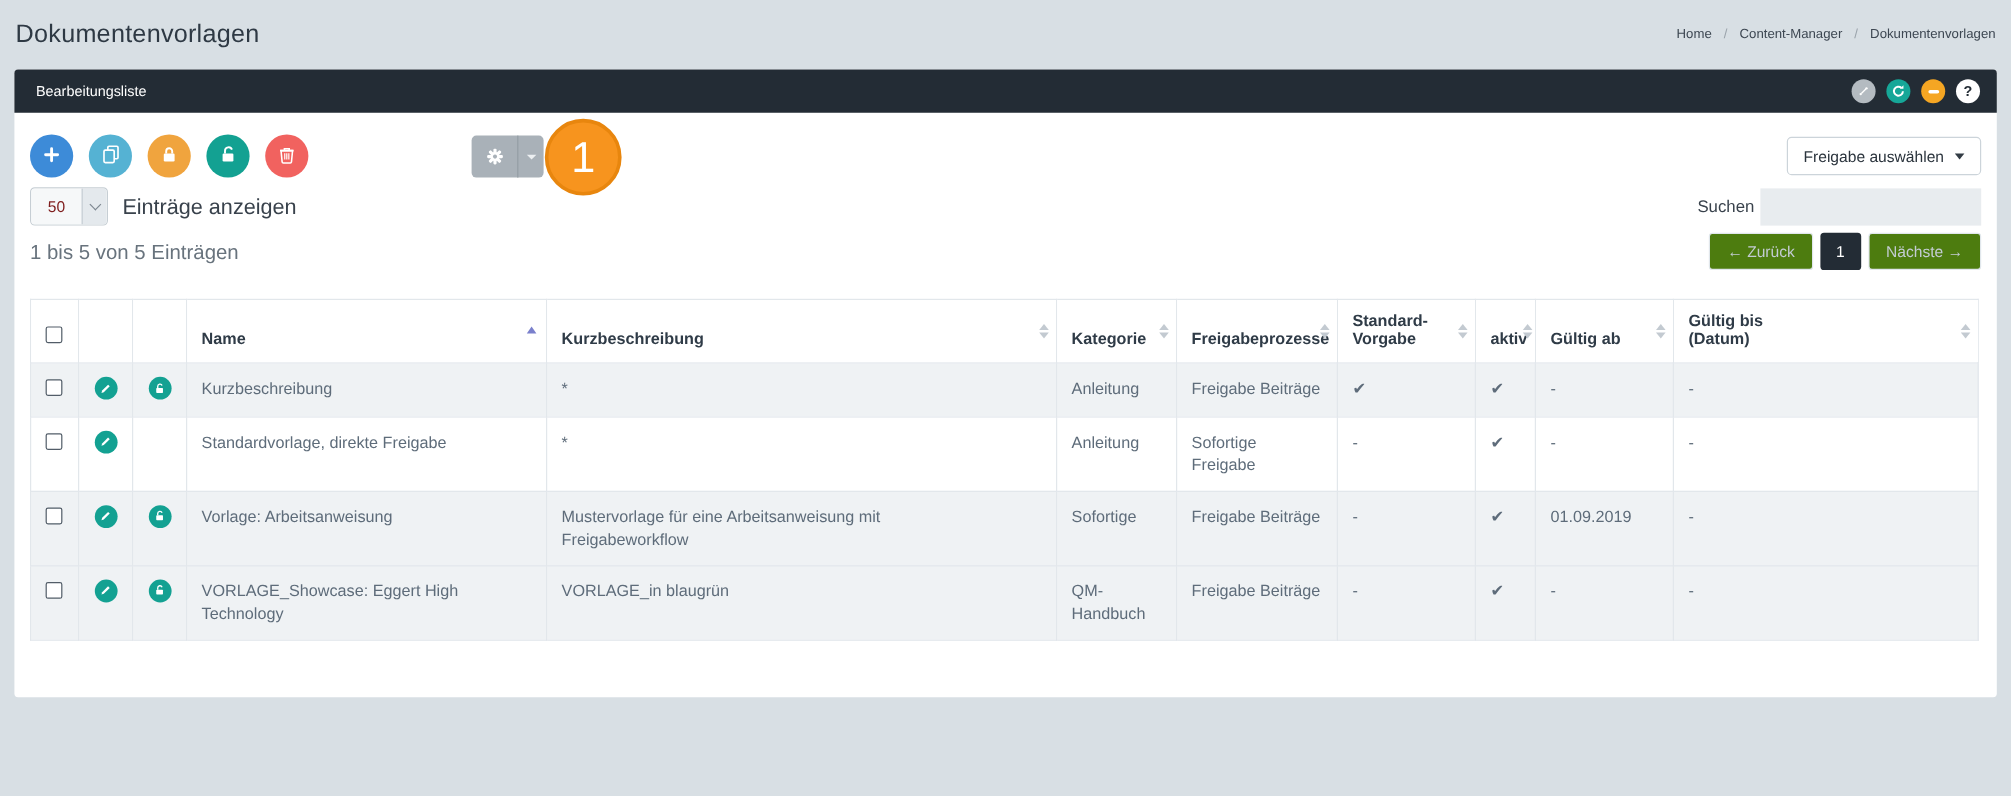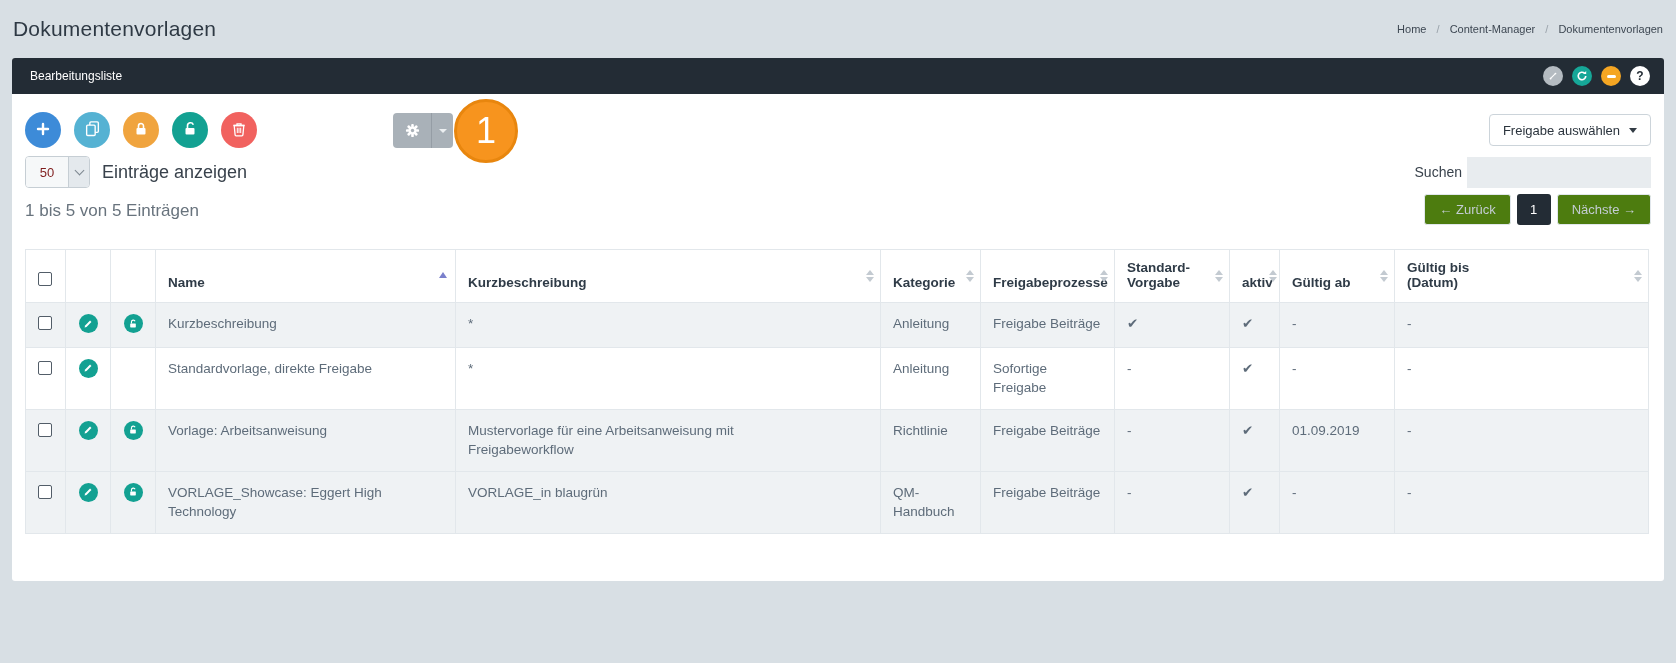--- a/index.html
+++ b/index.html
@@ -318,21 +318,21 @@
                 </svg>
               </span></td>
           <td class="cell-icon"><span class="ricon">
                 <svg width="10" height="10" viewBox="0 0 16 16">
                   <path d="M5.5 7V4.8a3 3 0 0 1 5.8-1.1" fill="none" stroke="#fff" stroke-width="1.8"></path>
                   <rect x="3.5" y="7" width="9" height="6.5" rx="1" fill="#fff"></rect>
                 </svg>
               </span></td>
           <td>Vorlage: Arbeitsanweisung</td>
           <td><span class="wrap-kurz">Mustervorlage für eine Arbeitsanweisung mit Freigabeworkflow</span></td>
-          <td>Richtlinie</td>
+          <td>Sofortige</td>
           <td><span class="wrap-frei">Freigabe Beiträge</span></td>
           <td>-</td>
           <td class="mark">✔</td>
           <td>01.09.2019</td>
           <td>-</td>
         </tr>
         <tr class="alt">
           <td style="padding-left:12px"><span class="cb"></span></td>
           <td class="cell-icon"><span class="ricon">
                 <svg width="10" height="10" viewBox="0 0 16 16">

